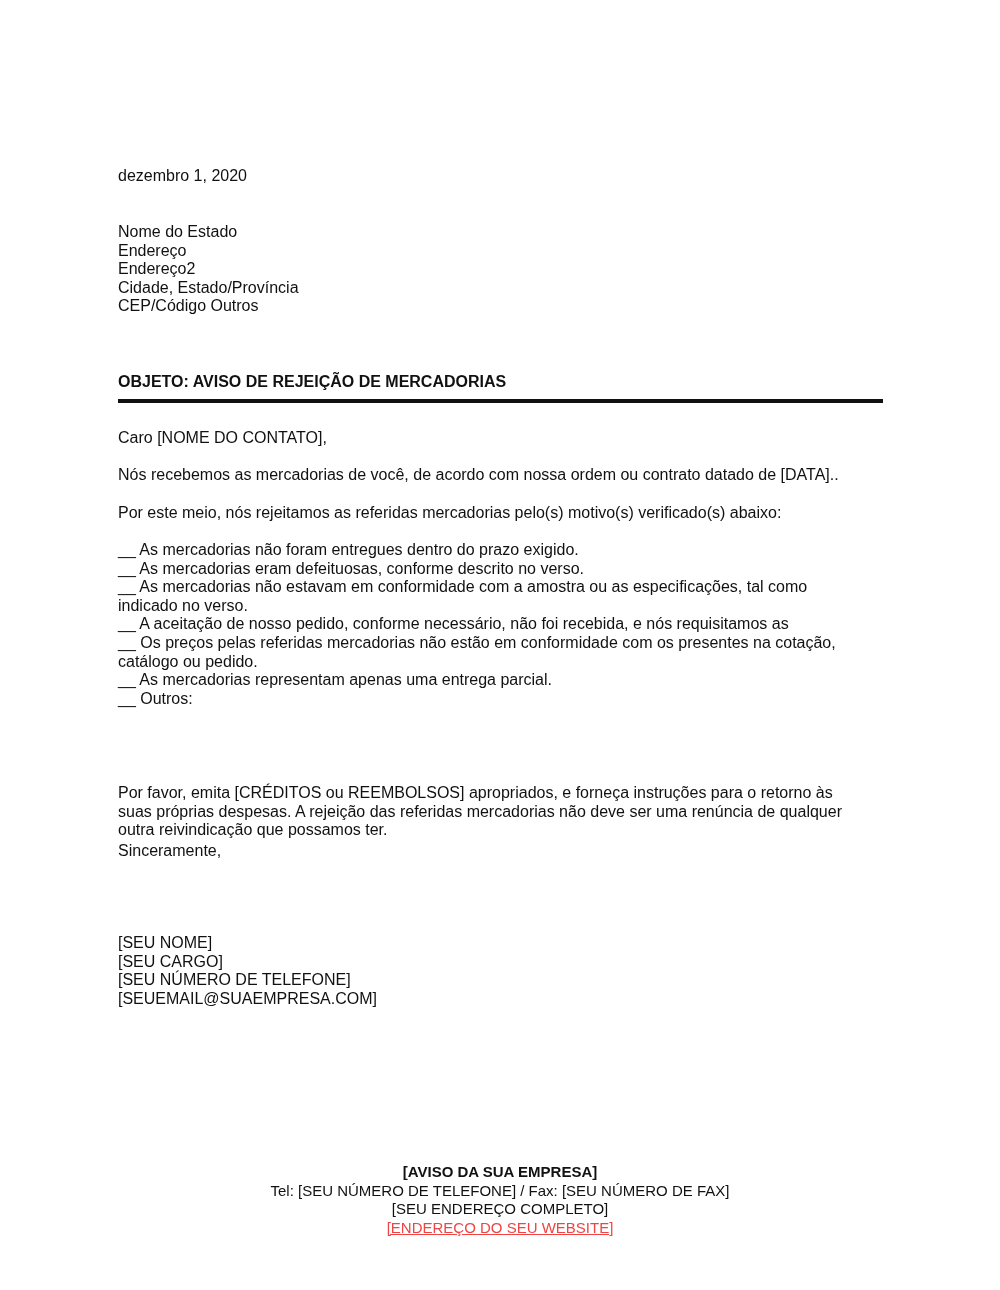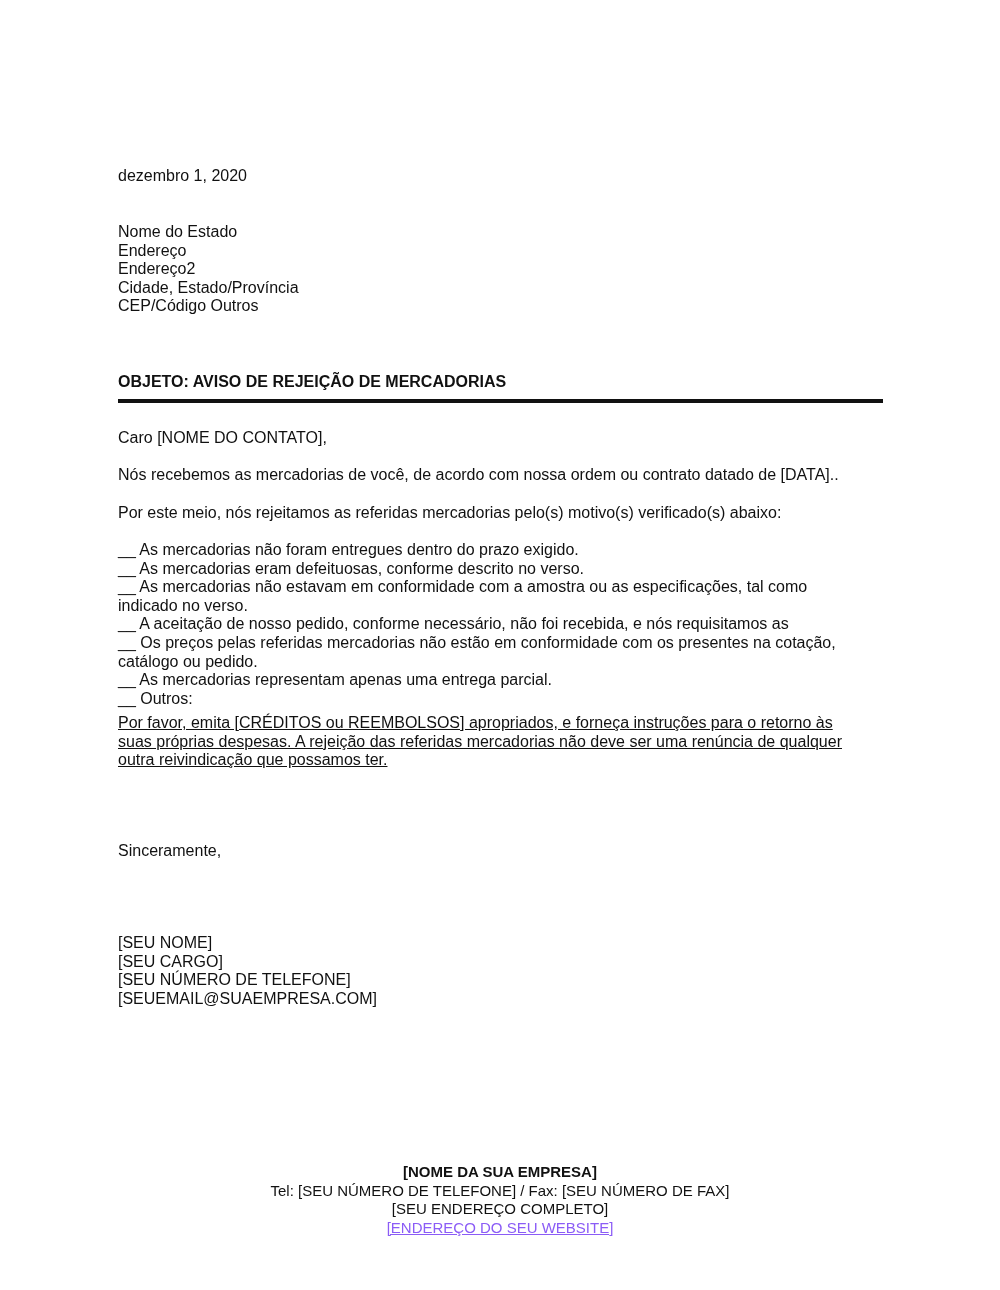--- a/index.html
+++ b/index.html
@@ -9,26 +9,26 @@
   .abs { position: absolute; left: 118px; }
   .line { line-height: 18.6px; white-space: nowrap; }
   .date { top: 167px; }
   .addr { top: 223px; }
   .subject { top: 373px; font-weight: bold; font-size: 16px; }
   .rule { position: absolute; left: 118px; top: 399px; width: 765px; height: 4px; background: #111111; }
   .greet { top: 429px; }
   .p1 { top: 466px; }
   .p2 { top: 504px; }
   .list { top: 541px; }
-  .p3 { top: 714px; text-decoration: underline; }
+  .p3 { top: 784px; }
   .closing { top: 842px; }
   .sig { top: 934px; }
   .footer { position: absolute; left: 0; top: 1163px; width: 1000px; text-align: center; line-height: 18.6px; font-size: 15px; }
   .footer .company { font-weight: bold; }
-  .footer a { color: #8b5cf6; text-decoration: underline; }
+  .footer a { color: #ef4444; text-decoration: underline; }
 </style>
 </head>
 <body>
 
 <div class="page">
 
   <div class="abs line date">dezembro 1, 2020</div>
 
   <div class="abs addr">
     <div class="line">Nome do Estado</div>
@@ -66,19 +66,19 @@
   <div class="abs line closing">Sinceramente,</div>
 
   <div class="abs sig">
     <div class="line">[SEU NOME]</div>
     <div class="line">[SEU CARGO]</div>
     <div class="line">[SEU NÚMERO DE TELEFONE]</div>
     <div class="line">[SEUEMAIL@SUAEMPRESA.COM]</div>
   </div>
 
   <div class="footer">
-    <div class="company">[NOME DA SUA EMPRESA]</div>
+    <div class="company">[AVISO DA SUA EMPRESA]</div>
     <div>Tel: [SEU NÚMERO DE TELEFONE] / Fax: [SEU NÚMERO DE FAX]</div>
     <div>[SEU ENDEREÇO COMPLETO]</div>
     <div><a>[ENDEREÇO DO SEU WEBSITE]</a></div>
   </div>
 
 </div>
 
 </body></html>

